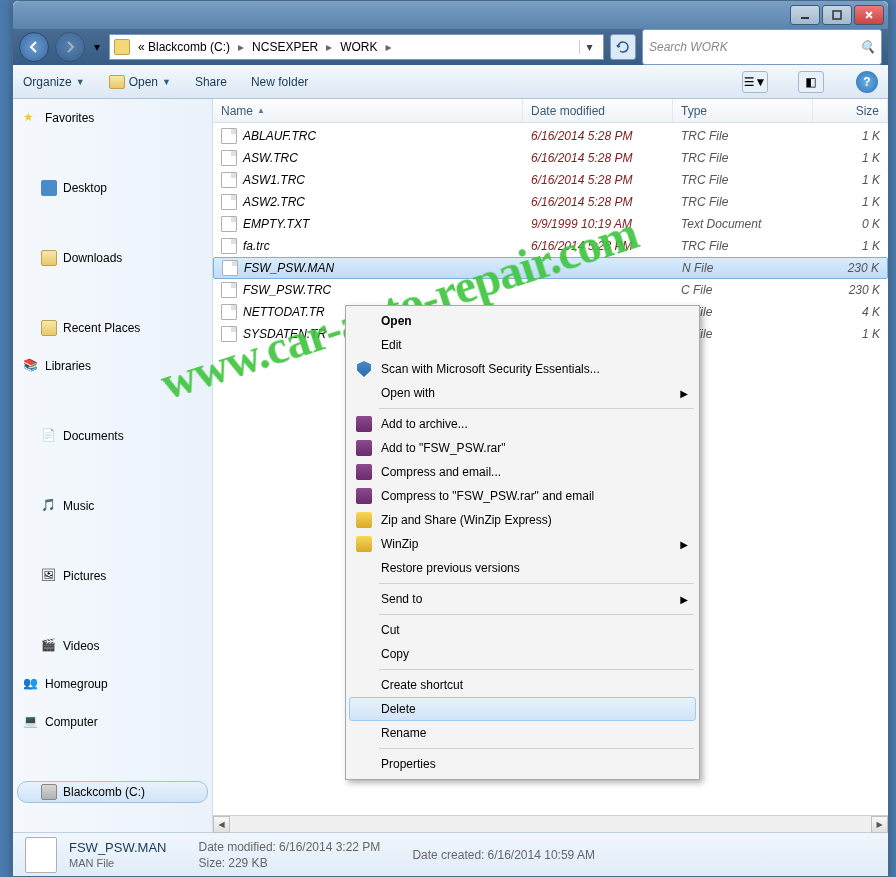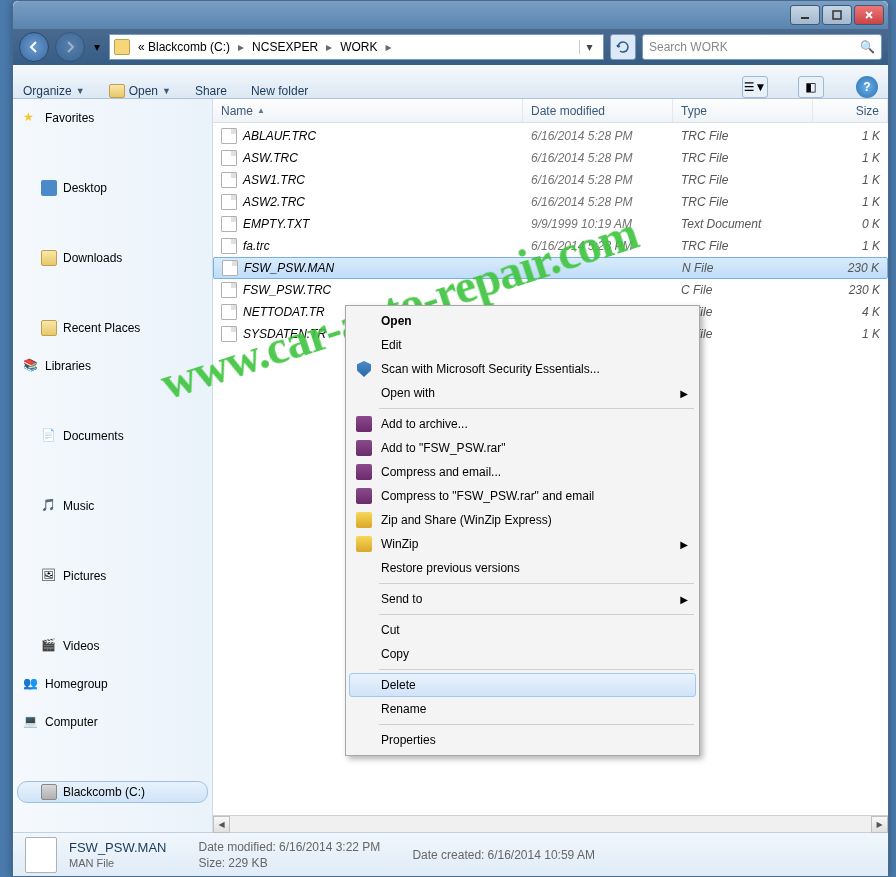--- a/index.html
+++ b/index.html
@@ -16,24 +16,24 @@
 .navbtn { width: 30px; height: 30px; border-radius: 50%; background: radial-gradient(#6a9acf,#3a6a9f); border:1px solid #2a4a6a; display:flex; align-items:center; justify-content:center; cursor:pointer; }
 .navbtn.fwd { opacity:.5; }
 .navbtn svg { width:16px; height:16px; fill:#fff; }
 .navdrop { width:12px; height:18px; display:flex; align-items:center; justify-content:center; }
 .addrbar { flex:1; height:26px; background:#fff; border:1px solid #7a9ac0; border-radius:0; display:flex; align-items:center; padding:0 4px; gap:4px; }
 .crumb-icon { width:16px; height:16px; background:#f5d77a; border:1px solid #c0a050; border-radius:2px; }
 .crumb { padding:0 4px; cursor:pointer; }
 .crumb-sep { color:#666; }
 .addrdrop { width:20px; text-align:center; color:#444; border-left:1px solid #ccc; cursor:pointer; }
 .refreshbtn { width:26px; height:26px; background:#dceaf7; border:1px solid #7a9ac0; border-radius:3px; display:flex; align-items:center; justify-content:center; cursor:pointer; }
-.searchbox { width:240px; height:26px; background:#fff; border:1px solid #7a9ac0; border-radius:3px; display:flex; align-items:center; padding:0 6px; color:#888; }
+.searchbox { width:240px; height:36px; background:#fff; border:1px solid #7a9ac0; border-radius:3px; display:flex; align-items:center; padding:0 6px; color:#888; font-style:italic; }
 .searchbox .sicon { margin-left:auto; color:#555; }
 
-.toolbar { height:34px; background:linear-gradient(#f4f8fc,#dce8f4); border-bottom:1px solid #b0c4d8; display:flex; align-items:flex-end; padding:0 10px; gap:24px; }
+.toolbar { height:34px; background:linear-gradient(#f4f8fc,#dce8f4); border-bottom:1px solid #b0c4d8; display:flex; align-items:center; padding:0 10px; gap:24px; }
 .tbtn { color:#1a3a5a; cursor:pointer; display:flex; align-items:center; gap:4px; }
 .tbtn .tri { font-size:9px; color:#3a5a7a; }
 .tbtn .open-icon { width:16px; height:14px; background:linear-gradient(#f8e8a8,#e8c868); border:1px solid #c0a050; border-radius:2px; }
 .spacer { flex:1; }
 .viewbtn { width:26px; height:22px; border:1px solid #a0b8d0; background:#e8f0f8; border-radius:3px; margin-left:6px; display:flex; align-items:center; justify-content:center; cursor:pointer; }
 .helpbtn { width:22px; height:22px; border-radius:50%; background:radial-gradient(#6ab0e8,#2a70b0); color:#fff; display:flex; align-items:center; justify-content:center; font-weight:bold; cursor:pointer; margin-left:8px; }
 
 .body { display:flex; height:calc(100% - 28px - 36px - 34px - 44px); background:#fff; }
 
 .sidebar { width:200px; background:linear-gradient(90deg,#f5f9fd,#eaf2fa); border-right:1px solid #d0dce8; padding:8px 4px; overflow:auto; }
@@ -55,21 +55,21 @@
 .col.date { width:150px; }
 .col.type { width:140px; }
 .col.size { flex:1; text-align:right; justify-content:flex-end; }
 .sortind { font-size:8px; color:#5a7a9a; }
 
 .rows { flex:1; overflow:auto; padding:2px 0; }
 .row { display:flex; height:22px; align-items:center; cursor:pointer; }
 .row.sel { background:linear-gradient(#d8ecfc,#c0dcf8); border:1px solid #7ab0e0; border-radius:2px; }
 .cell { padding:0 8px; white-space:nowrap; overflow:hidden;font-style:italic; }
 .cell.name { width:310px; display:flex; align-items:center; gap:6px; }
-.cell.date { width:150px; color:#737373; }
+.cell.date { width:150px; color:#7f1d1d; }
 .cell.type { width:140px; color:#555; }
 .cell.size { flex:1; text-align:right; color:#555; }
 .ficon { width:16px; height:16px; background:#fff; border:1px solid #b0b0b0; border-radius:1px; position:relative; }
 .ficon:after { content:''; position:absolute; top:0; right:0; width:5px; height:5px; background:#e0e0e0; }
 
 .scrollbar-h { height:17px; background:#f0f0f0; border-top:1px solid #d0d0d0; display:flex; }
 .sbtn { width:17px; height:17px; background:linear-gradient(#f8f8f8,#e0e0e0); border:1px solid #c0c0c0; display:flex; align-items:center; justify-content:center; font-size:8px; color:#555; cursor:pointer; }
 
 .details { height:44px; background:linear-gradient(#f0f6fc,#e0ecf8); border-top:1px solid #c0d0e0; display:flex; align-items:center; padding:4px 12px; gap:12px; }
 .details .dicon { width:32px; height:36px; background:#fff; border:1px solid #b0b0b0; border-radius:2px; }
@@ -427,20 +427,23 @@
       <span class="arrow">▶</span>
     </div>
   <div class="msep"></div>
   <div class="mitem">
       <span>Cut</span>
     </div>
   <div class="mitem">
       <span>Copy</span>
     </div>
   <div class="msep"></div>
+  <div class="mitem">
+      <span>Create shortcut</span>
+    </div>
   <div class="mitem hov">
       <span>Delete</span>
     </div>
   <div class="mitem">
       <span>Rename</span>
     </div>
   <div class="msep"></div>
   <div class="mitem">
       <span>Properties</span>
     </div>

